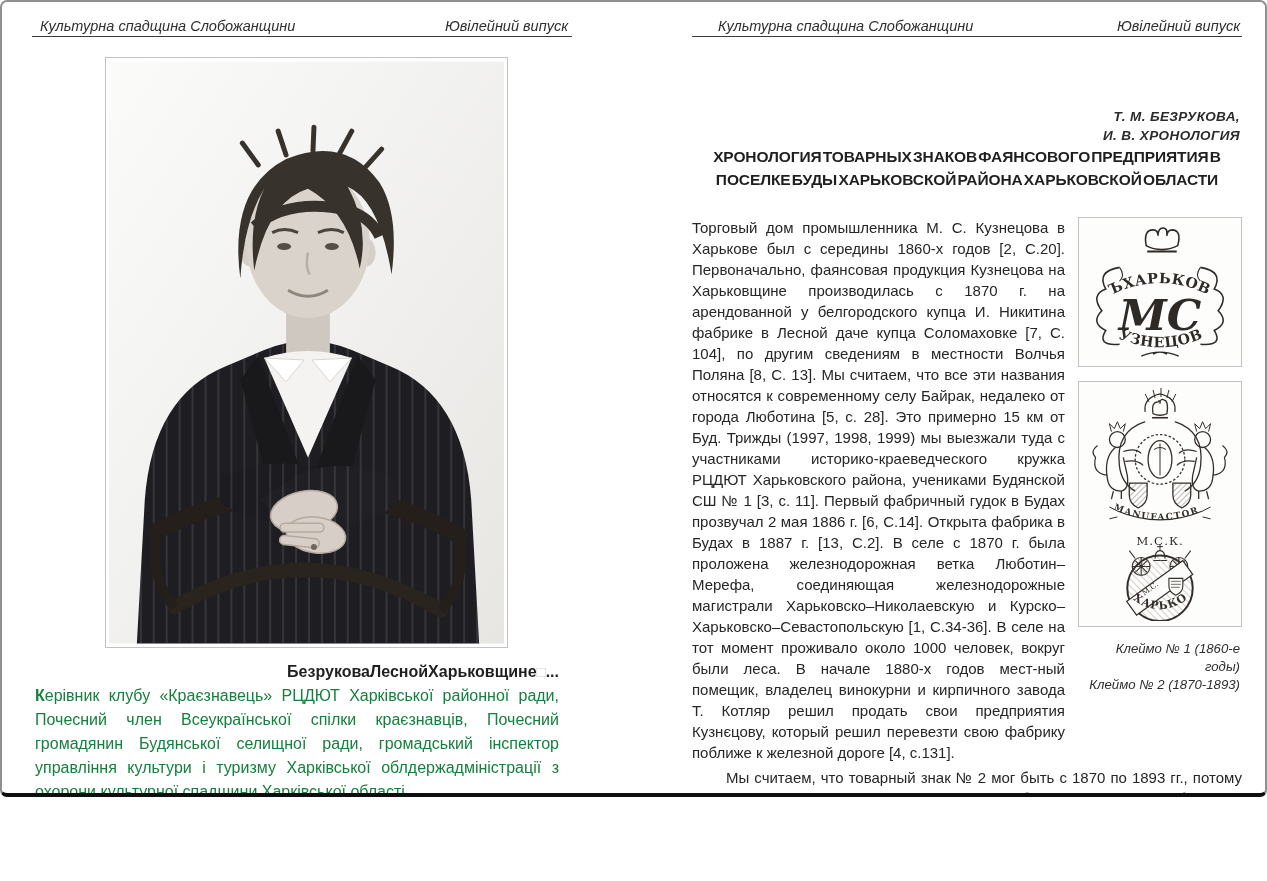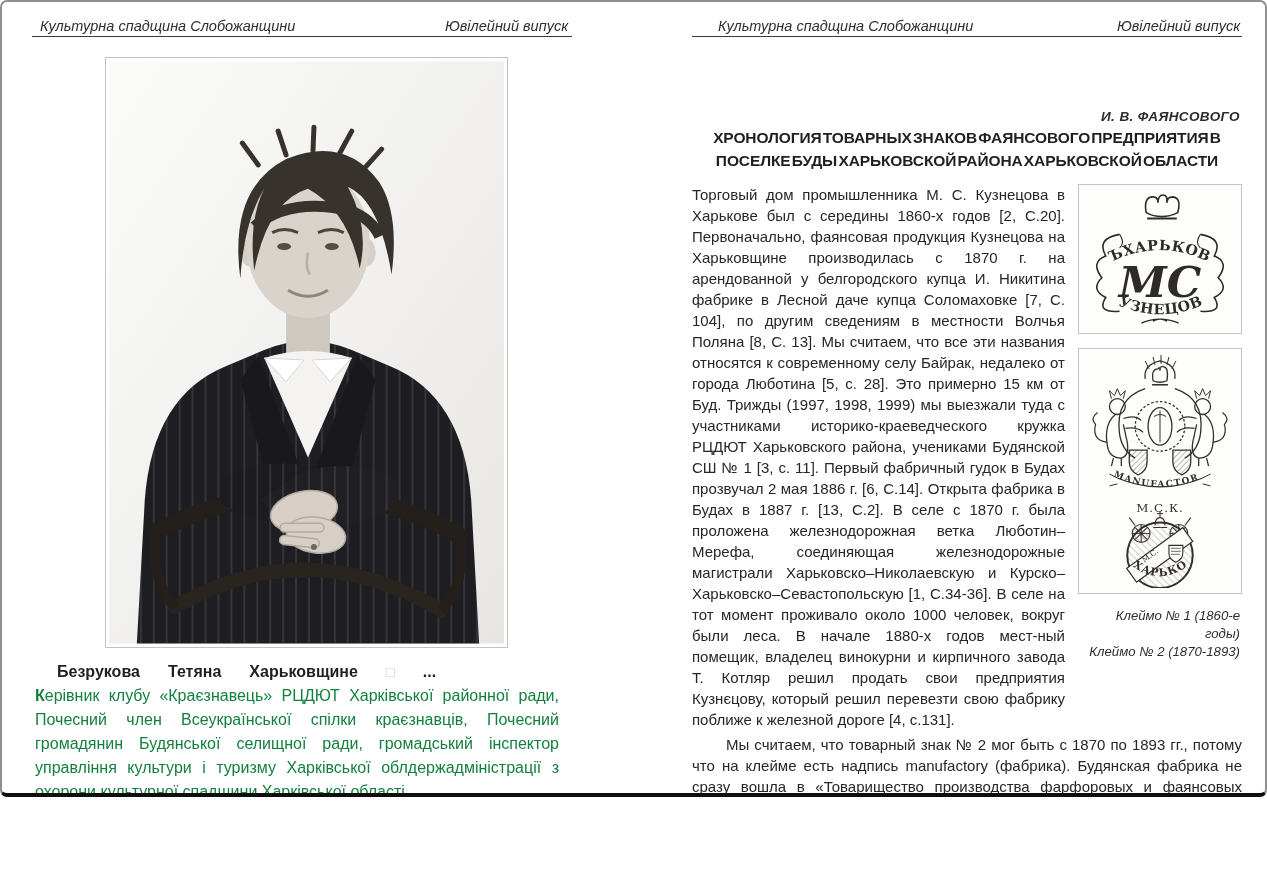--- a/index.html
+++ b/index.html
@@ -15,37 +15,37 @@
   .hdr{display:flex;justify-content:space-between;align-items:flex-end;
        font-style:italic;font-size:14.5px;color:#2e2e2e;height:22px;box-sizing:border-box;}
   .page-left .hdr{padding:0 4px 0 8px;}
   .page-right .hdr{padding:0 2px 0 26px;}
   .rule{border:0;border-top:1.6px solid #3a3a3a;margin:2px 0 0 0;}
   
   .photo-frame{margin:20px 0 0 73px;width:403px;height:591px;box-sizing:border-box;
                border:1px solid #c2c2c2;background:#fff;padding:3px;}
   .photo-frame svg{display:block;}
   .caption{margin:12px 0 0 3px;width:524px;}
-  .cap-name{display:flex;justify-content:flex-start;align-items:baseline;
-            padding-left:22px;font-weight:bold;font-size:16px;line-height:24px;color:#1f1f1f;gap:28px;}
+  .cap-name{display:flex;justify-content:flex-end;align-items:baseline;
+            padding-left:22px;font-weight:bold;font-size:16px;line-height:24px;color:#1f1f1f;}
   .tofu{font-weight:400;color:#cfcfcf;font-size:15px;}
   .bio{font-size:16px;line-height:24px;text-align:justify;color:#15803d;}
   .bio .lead{font-weight:bold;}
   .dot-line{font-size:16px;line-height:24px;padding-left:22px;}
   .pnum{position:absolute;top:884px;font-size:15px;color:#2f2f2f;}
   .pnum-left{left:35px;}
   .pnum-right{left:690px;width:548px;text-align:right;margin-top:36px;}
   
   .authors{margin-top:70px;text-align:right;padding-right:2px;
            font-weight:bold;font-style:italic;font-size:13.5px;line-height:19px;
            letter-spacing:.4px;color:#2b2b2b;}
   .title{text-align:center;font-weight:bold;font-size:15.5px;
          line-height:23px;color:#1f1f1f;word-spacing:-3px;letter-spacing:-0.1px;}
   .title div{white-space:nowrap;}
-  .cols{margin-top:12px;display:flex;gap:13px;}
+  .cols{margin-top:26px;display:flex;gap:13px;}
   .tcol{flex:1;font-size:15px;line-height:21px;text-align:justify;}
   .scol{width:164px;flex:0 0 164px;}
   .stamp-box{box-sizing:border-box;border:1px solid #c3c3c3;background:#fdfdfc;
              display:flex;align-items:center;justify-content:center;}
   .stamp-box1{height:150px;}
   .stamp-box2{height:246px;margin-top:14px;}
   .scap{margin-top:13px;text-align:right;font-style:italic;font-size:13.2px;
         line-height:18px;color:#2d2d2d;padding-right:2px;}
   .para2{margin-top:5px;font-size:15px;line-height:20.8px;text-align:justify;
          text-indent:34px;}
@@ -114,40 +114,41 @@
           <rect x="172" y="464" width="44" height="9" rx="4.5"></rect>
           <rect x="172" y="476" width="40" height="9" rx="4.5" transform="rotate(6 172 476)"></rect>
         </g>
         <circle cx="206" cy="488" r="3" fill="#6d675f"></circle>
       </svg>
     </div>
 
     <div class="caption">
       <div class="cap-name">
         <span>Безрукова</span>
-        <span>Тетяна</span>
+        <span>Лесной</span>
         <span>Харьковщине</span>
         <span class="tofu">□</span>
         <span>...</span>
       </div>
       <div class="bio"><span class="lead">К</span><span>ерівник клубу «Краєзнавець» РЦДЮТ Харківської районної ради, Почесний член Всеукраїнської спілки краєзнавців, Почесний громадянин Будянської селищної ради, громадський інспектор управління культури і туризму Харківської облдержадміністрації з охорони культурної спадщини Харківської області.</span></div>
       <div class="dot-line">.</div>
     </div>
   </div>
   <div class="pnum pnum-left">190</div>
 
   <div class="page page-right">
     <div class="hdr">
       <span>Культурна спадщина Слобожанщини</span>
       <span>Ювілейний випуск</span>
     </div>
     <hr class="rule">
 
     <div class="authors">
-      <div>И. В. ФАЯНСОВОГО</div>
+      <div>Т. М. БЕЗРУКОВА,</div>
+      <div>И. В. ХРОНОЛОГИЯ</div>
     </div>
 
     <div class="title">
       <div>ХРОНОЛОГИЯ ТОВАРНЫХ ЗНАКОВ ФАЯНСОВОГО ПРЕДПРИЯТИЯ В</div>
       <div>ПОСЕЛКЕ БУДЫ ХАРЬКОВСКОЙ РАЙОНА ХАРЬКОВСКОЙ ОБЛАСТИ</div>
     </div>
 
     <div class="cols">
       <div class="tcol">Торговый дом промышленника М. С. Кузнецова в Харькове был с середины 1860-х годов [2, С.20]. Первоначально, фаянсовая продукция Кузнецова на Харьковщине производилась с 1870 г. на арендованной у белгородского купца И. Никитина фабрике в Лесной даче купца Соломаховке [7, С. 104], по другим сведениям в местности Волчья Поляна [8, С. 13]. Мы считаем, что все эти названия относятся к современному селу Байрак, недалеко от города Люботина [5, с. 28]. Это примерно 15 км от Буд. Трижды (1997, 1998, 1999) мы выезжали туда с участниками историко-краеведческого кружка РЦДЮТ Харьковского района, учениками Будянской СШ № 1 [3, с. 11]. Первый фабричный гудок в Будах прозвучал 2 мая 1886 г. [6, С.14]. Открыта фабрика в Будах в 1887 г. [13, С.2]. В селе с 1870 г. была проложена железнодорожная ветка Люботин–Мерефа, соединяющая железнодорожные магистрали Харьковско–Николаевскую и Курско–Харьковско–Севастопольскую [1, С.34-36]. В селе на тот момент проживало около 1000 человек, вокруг были леса. В начале 1880-х годов мест-ный помещик, владелец винокурни и кирпичного завода Т. Котляр решил продать свои предприятия Кузнєцову, который решил перевезти свою фабрику поближе к железной дороге [4, с.131].</div>
 

